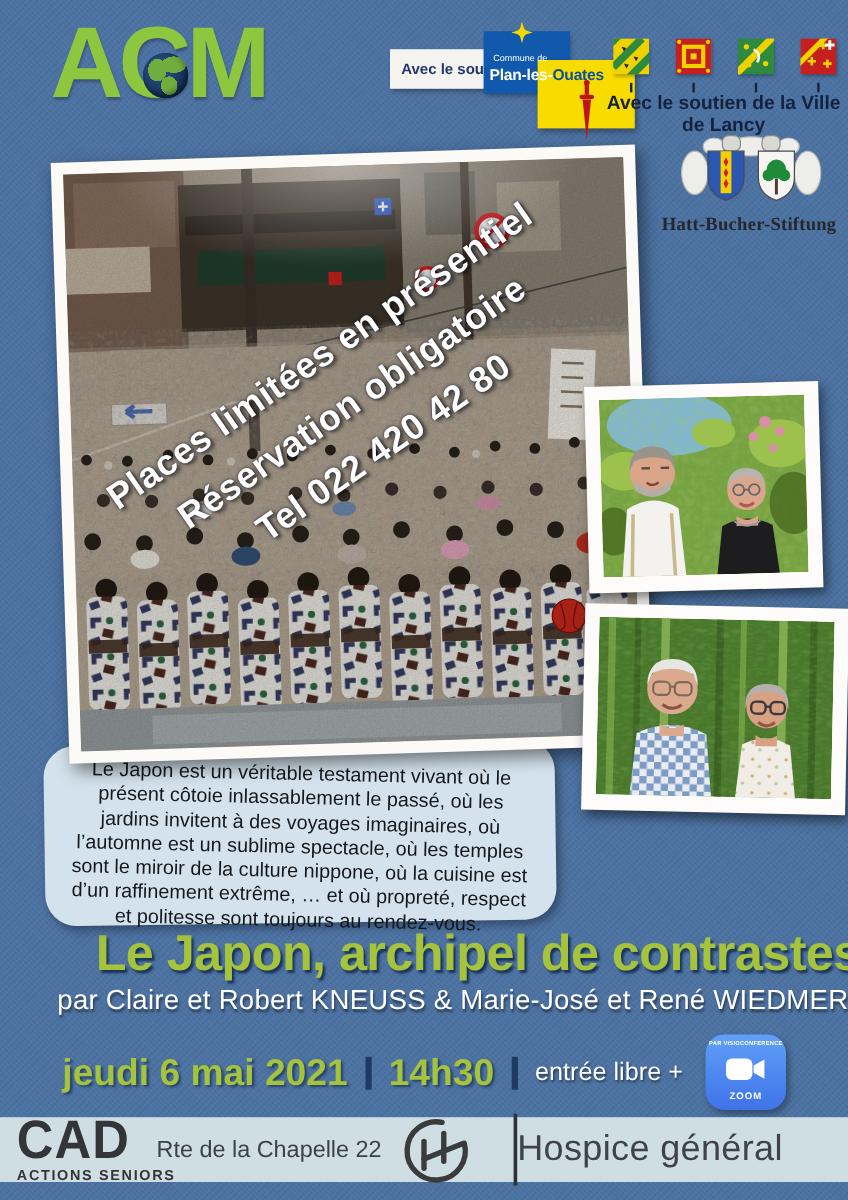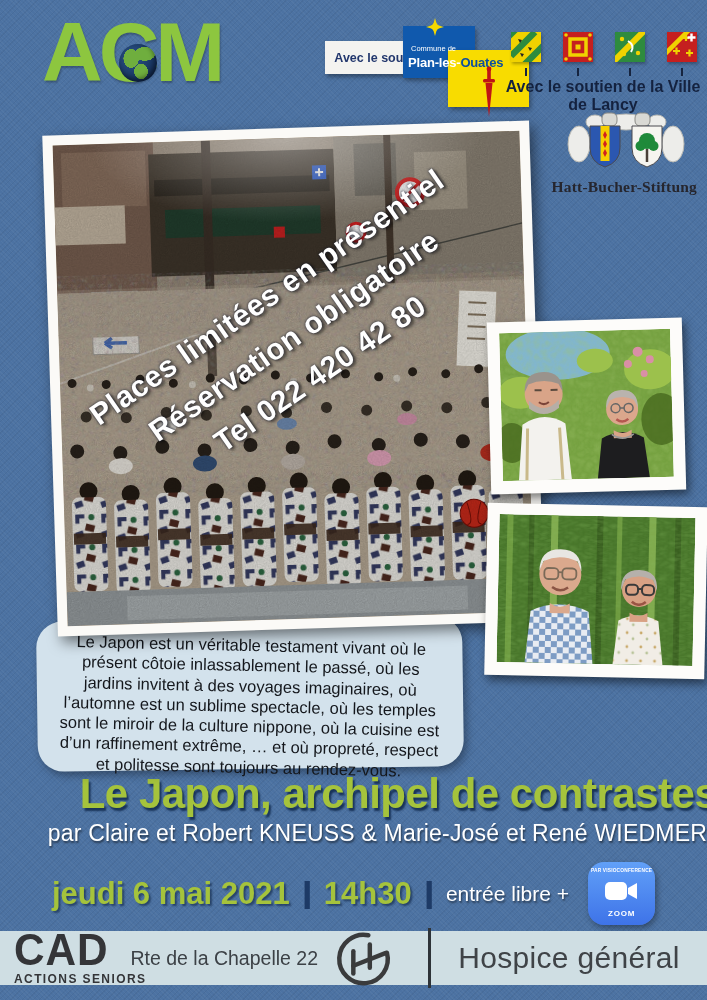--- a/index.html
+++ b/index.html
@@ -90,21 +90,21 @@
   
   .footer{position:absolute;left:0;top:931px;width:100%;height:54px;background:#cfdee3;
     display:flex;align-items:center;z-index:6;}
   .cad{margin-left:14px;width:112px;}
   .cad-name{font-size:45px;font-weight:bold;color:#343538;line-height:.88;letter-spacing:1px;
     transform:scaleX(.94);transform-origin:left;}
   .cad-sub{font-size:12px;font-weight:bold;color:#343538;letter-spacing:1.4px;white-space:nowrap;margin-top:2px;}
   .addr{width:192px;text-align:right;font-size:19.5px;color:#3c4146;line-height:1.25;margin-left:0;}
   .hg-logo{margin-left:14px;margin-top:4px;}
   .fdivider{width:3px;height:60px;background:#2e3338;margin-left:32px;}
-  .hospice{flex:1;text-align:center;font-size:30px;color:#3f4347;letter-spacing:.3px;}
+  .hospice{flex:1;text-align:left;font-size:30px;color:#3f4347;letter-spacing:.3px;}
 </style>
 </head>
 <body>
 
 <div class="poster">
 
   <div class="acm">
     <div class="acm-word">ACM</div>
     <div class="acm-globe"></div>
   </div>

